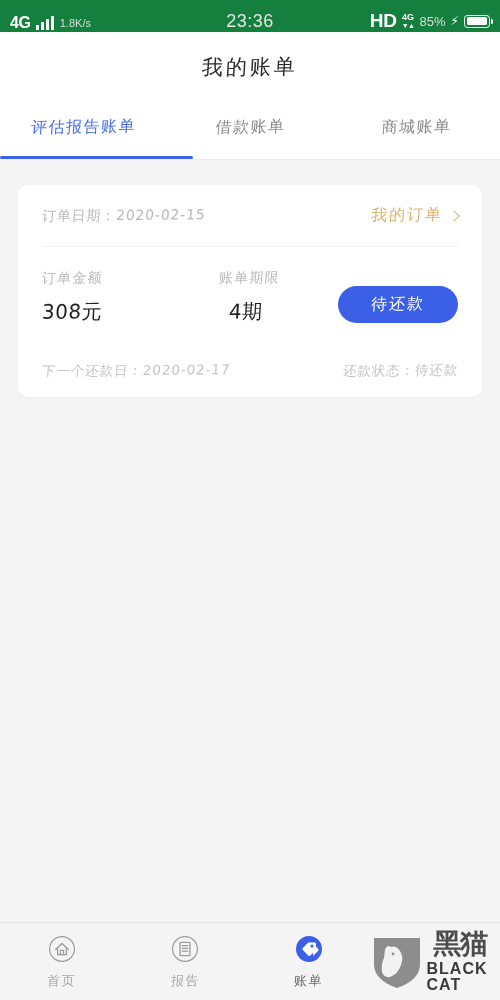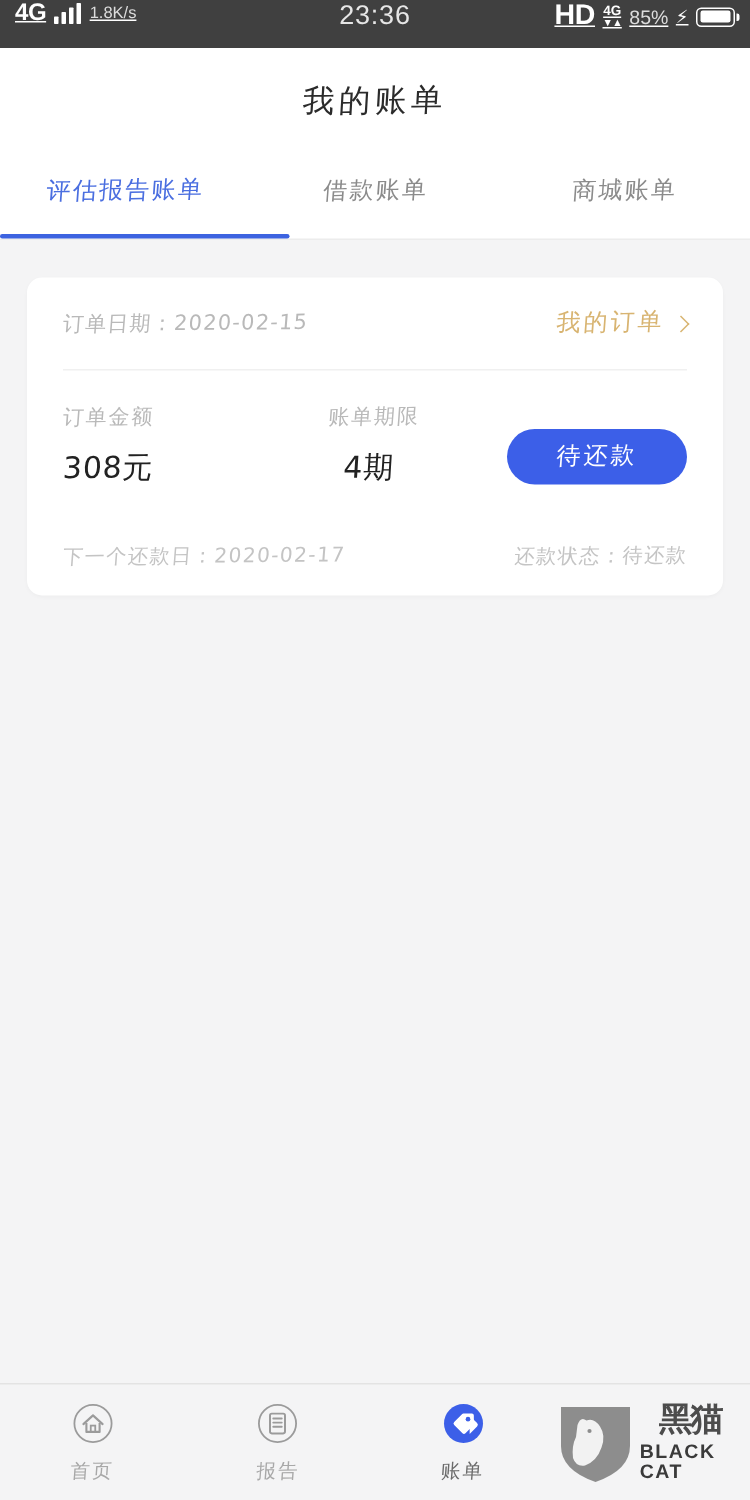--- a/index.html
+++ b/index.html
@@ -14,28 +14,27 @@
   body {
     font-family: "Liberation Sans", "DejaVu Sans", sans-serif;
     background: #f4f4f5;
     position: relative;
   }
 
   
   .status-bar {
     height: 32px;
     width: 100%;
-    background: #404040;
-    display: flex;
-    align-items: flex-start;
+    background: #15803d;
+    display: flex;
+    align-items: flex-end;
     padding: 0 10px;
     color: #ffffff;
     font-size: 15px;
     position: relative;
-    text-decoration: underline;
   }
   .sb-left {
     display: flex;
     align-items: center;
     gap: 5px;
     flex: 0 0 auto;
   }
   .sb-net {
     font-weight: bold;
     font-size: 16px;
@@ -341,28 +340,28 @@
     padding-right: 6px;
   }
   .wm-shield { width: 52px; height: 56px; }
   .wm-text {
     display: flex;
     flex-direction: column;
     align-items: center;
     line-height: 1;
   }
   .wm-cn {
-    font-size: 22px;
+    font-size: 28px;
     font-weight: bold;
     color: #4c4c4c;
     letter-spacing: -1px;
     font-family: "DejaVu Sans", sans-serif;
   }
   .wm-en {
-    font-size: 13px;
+    font-size: 16px;
     font-weight: bold;
     color: #3a3a3a;
     letter-spacing: 1px;
     margin-top: 3px;
     font-family: "Liberation Sans", sans-serif;
   }
 </style>
 </head>
 <body>
 

